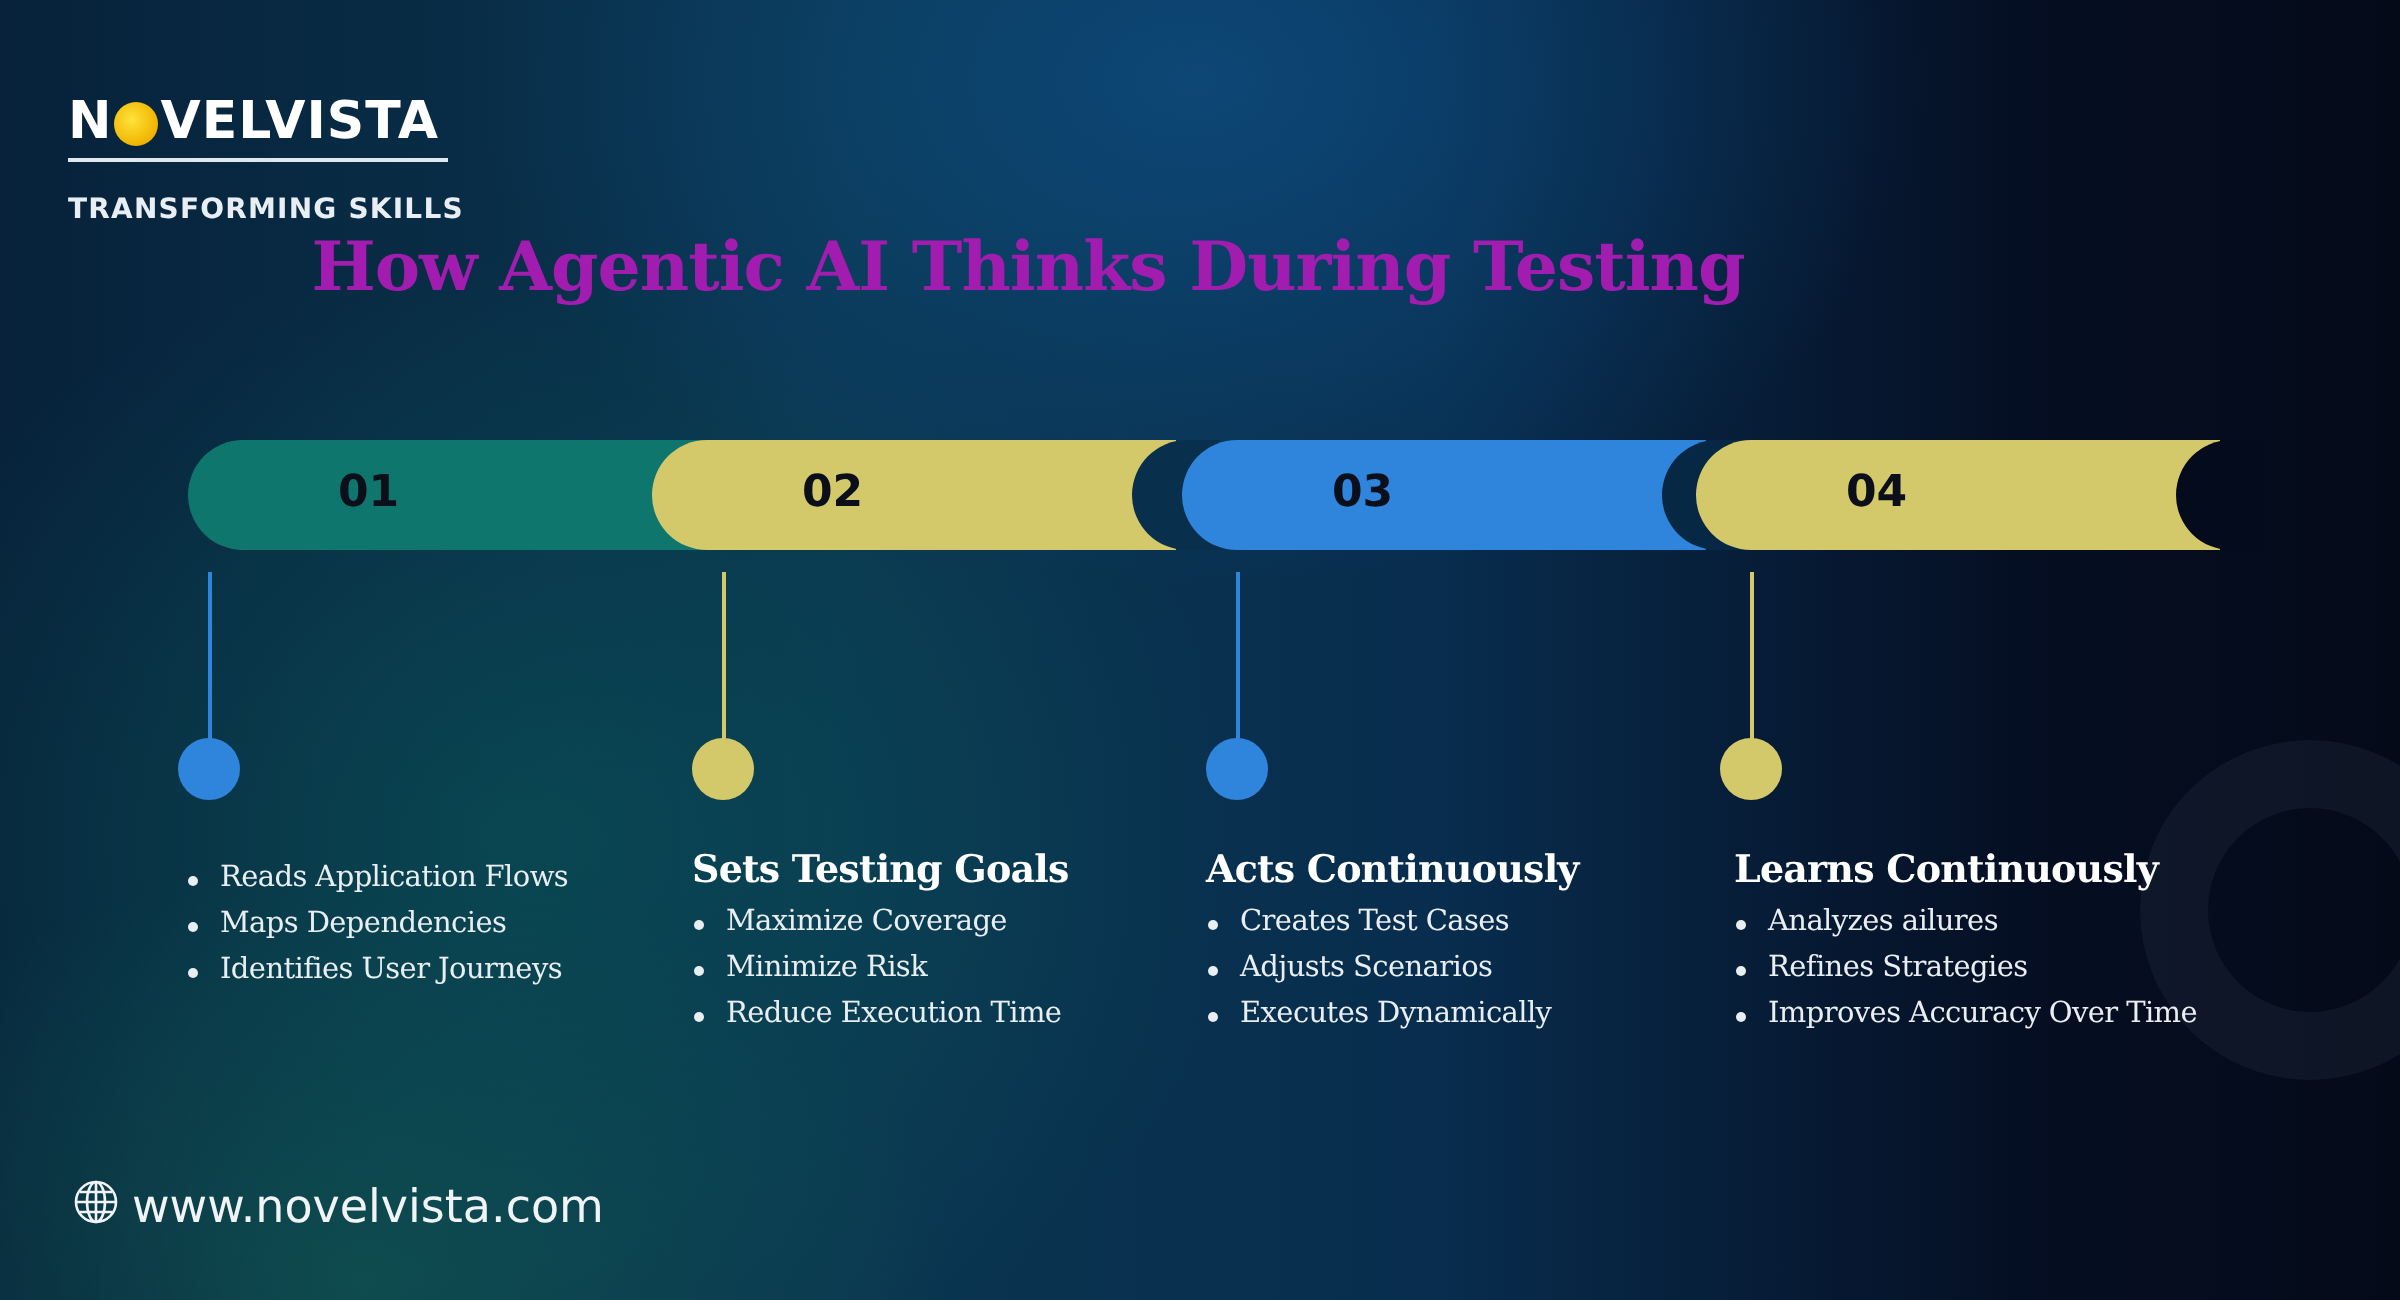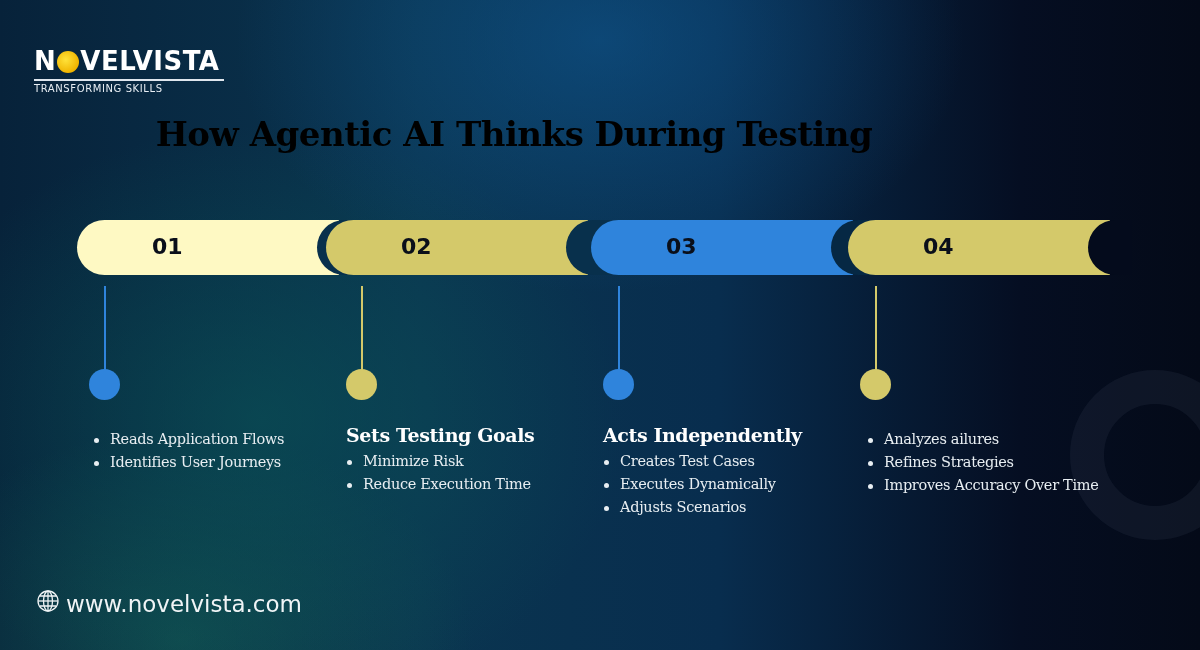--- a/index.html
+++ b/index.html
@@ -19,26 +19,26 @@
       font-family: "DejaVu Sans", sans-serif; font-weight: 700; font-size: 26px;
       letter-spacing: 0.5px; line-height: 30px; display: flex; align-items: center; color: #fff;
     }
     .logo-o {
       display: inline-block; width: 22px; height: 22px; border-radius: 50%;
       background: radial-gradient(circle at 40% 40%, #ffe23a, #f0b400 70%);
       margin: 0 1px; position: relative; top: 1px;
     }
     .logo-rule { height: 2px; background: #dfe6ee; margin-top: 3px; width: 190px; }
     .logo-sub {
-      font-family: "DejaVu Sans", sans-serif; font-size: 10px; letter-spacing: 0.6px;
-      color: #e8eef4; margin-top: 2px; white-space: nowrap;
+      font-family: "DejaVu Sans", sans-serif; font-size: 14px; letter-spacing: 0.6px;
+      color: #e8eef4; margin-top: 16px; white-space: nowrap; font-weight: bold;
     }
     .title {
       position: absolute; left: 0; top: 114px; width: 1028px; text-align: center;
-      font-family: "DejaVu Serif", serif; font-weight: 700; font-size: 34px; color: #000000;
+      font-family: "DejaVu Serif", serif; font-weight: 700; font-size: 34px; color: #a21caf;
       letter-spacing: -0.5px;
     }
     .pill {
       position: absolute; top: 220px; height: 55px; width: 262px;
       border-radius: 28px 0 0 28px;
       font-family: "DejaVu Sans", sans-serif; font-weight: 700; font-size: 22px; color: #0a0f1a;
       display: flex; align-items: center;
     }
     .pill .num { position: absolute; left: 75px; top: 14px; }
     .pill .notch {
@@ -81,21 +81,21 @@
     <span>N</span>
     <span class="logo-o"></span>
     <span>VELVISTA</span>
   </div>
   <div class="logo-rule"></div>
   <div class="logo-sub">TRANSFORMING SKILLS</div>
 </div>
 
 <h1 class="title">How Agentic AI Thinks During Testing</h1>
 
-<div class="pill" style="left:77px; background:#fef9c3;">
+<div class="pill" style="left:94px; background:#0f766e;">
   <span class="num">01</span>
   <span class="notch"></span>
 </div>
 <div class="pill" style="left:326px; background:#d4c96a;">
   <span class="num">02</span>
   <span class="notch"></span>
 </div>
 <div class="pill" style="left:591px; background:#2f84dc;">
   <span class="num">03</span>
   <span class="notch" style="background:#062844;"></span>
@@ -110,39 +110,42 @@
 <div class="stem" style="left:361px; background:#d4c96a;"></div>
 <div class="dot" style="left:346px; background:#d4c96a;"></div>
 <div class="stem" style="left:618px; background:#2f84dc;"></div>
 <div class="dot" style="left:603px; background:#2f84dc;"></div>
 <div class="stem" style="left:875px; background:#d4c96a;"></div>
 <div class="dot" style="left:860px; background:#d4c96a;"></div>
 
 <div class="card" style="left:93px;">
   <ul>
     <li>Reads Application Flows</li>
+    <li>Maps Dependencies</li>
     <li>Identifies User Journeys</li>
   </ul>
 </div>
 <div class="card" style="left:346px;">
   <h3>Sets Testing Goals</h3>
   <ul>
+    <li>Maximize Coverage</li>
     <li>Minimize Risk</li>
     <li>Reduce Execution Time</li>
   </ul>
 </div>
 <div class="card" style="left:603px;">
-  <h3>Acts Independently</h3>
+  <h3>Acts Continuously</h3>
   <ul>
     <li>Creates Test Cases</li>
+    <li>Adjusts Scenarios</li>
     <li>Executes Dynamically</li>
-    <li>Adjusts Scenarios</li>
   </ul>
 </div>
 <div class="card" style="left:867px;">
+  <h3>Learns Continuously</h3>
   <ul>
     <li>Analyzes ailures</li>
     <li>Refines Strategies</li>
     <li>Improves Accuracy Over Time</li>
   </ul>
 </div>
 
 <div class="footer">
   <span>
     <svg width="24" height="24" viewBox="0 0 24 24" fill="none" stroke="#f0f4f6" stroke-width="1.3">

